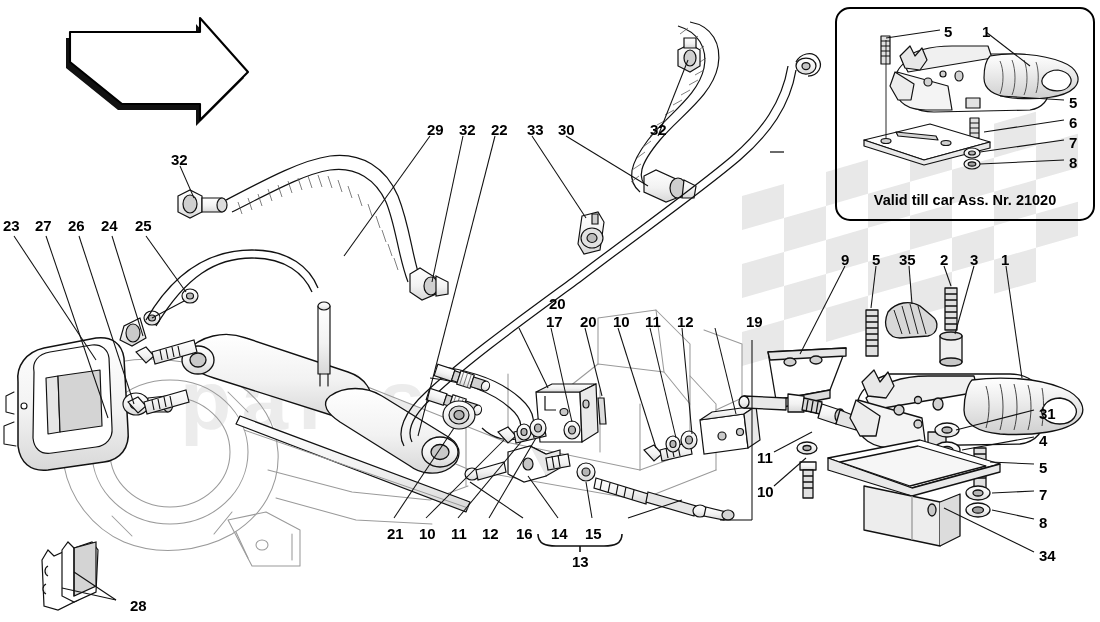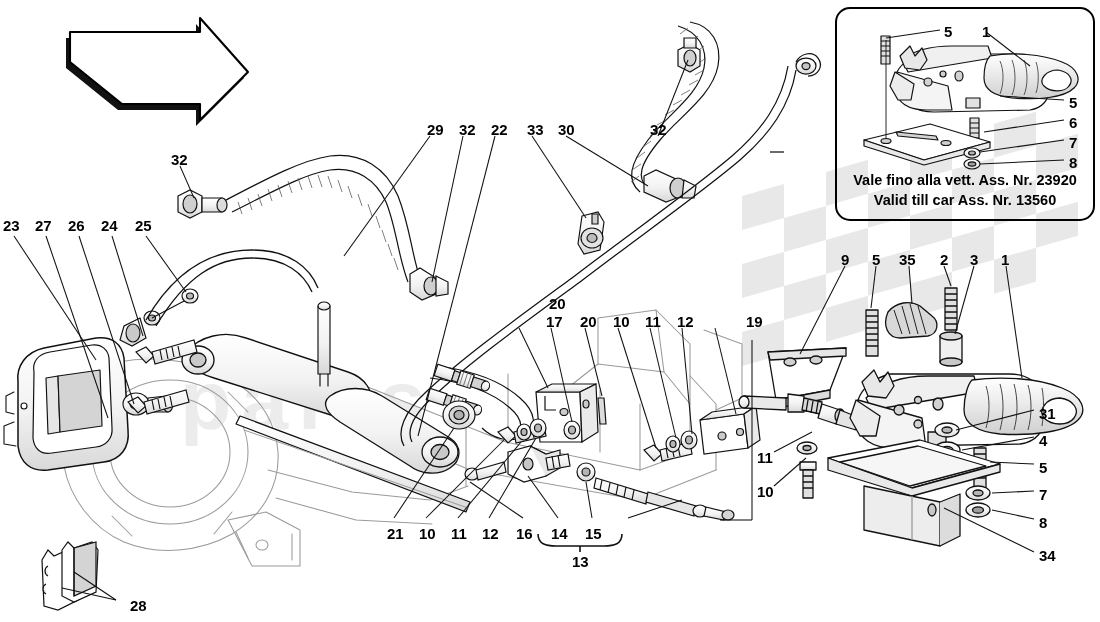--- a/index.html
+++ b/index.html
@@ -653,22 +653,21 @@
     <g stroke="#111" stroke-width="1.05" fill="none">
       <path d="M940,30 L886,38"></path>
       <path d="M986,32 L1030,66"></path>
       <path d="M1064,100 L1000,96"></path>
       <path d="M1064,120 L984,132"></path>
       <path d="M1064,140 L980,152"></path>
       <path d="M1064,160 L980,164"></path>
     </g>
   </svg>
 
-  <div class="inset-cap" style="left:836px;top:172px;width:258px;">Vale fino alla vett. Ass. Nr. 23920</div>
-  <div class="inset-cap" style="left:836px;top:192px;width:258px;">Valid till car Ass. Nr.  13560</div>
+  <div class="inset-cap" style="left:836px;top:192px;width:258px;">Valid till car Ass. Nr.  21020</div>
 
   <div class="lbl" style="left:944px;top:24px;">5</div>
   <div class="lbl" style="left:982px;top:24px;">1</div>
   <div class="lbl" style="left:1069px;top:95px;">5</div>
   <div class="lbl" style="left:1069px;top:115px;">6</div>
   <div class="lbl" style="left:1069px;top:135px;">7</div>
   <div class="lbl" style="left:1069px;top:155px;">8</div>
 
   <div class="lbl" style="left:171px;top:152px;">32</div>
 

